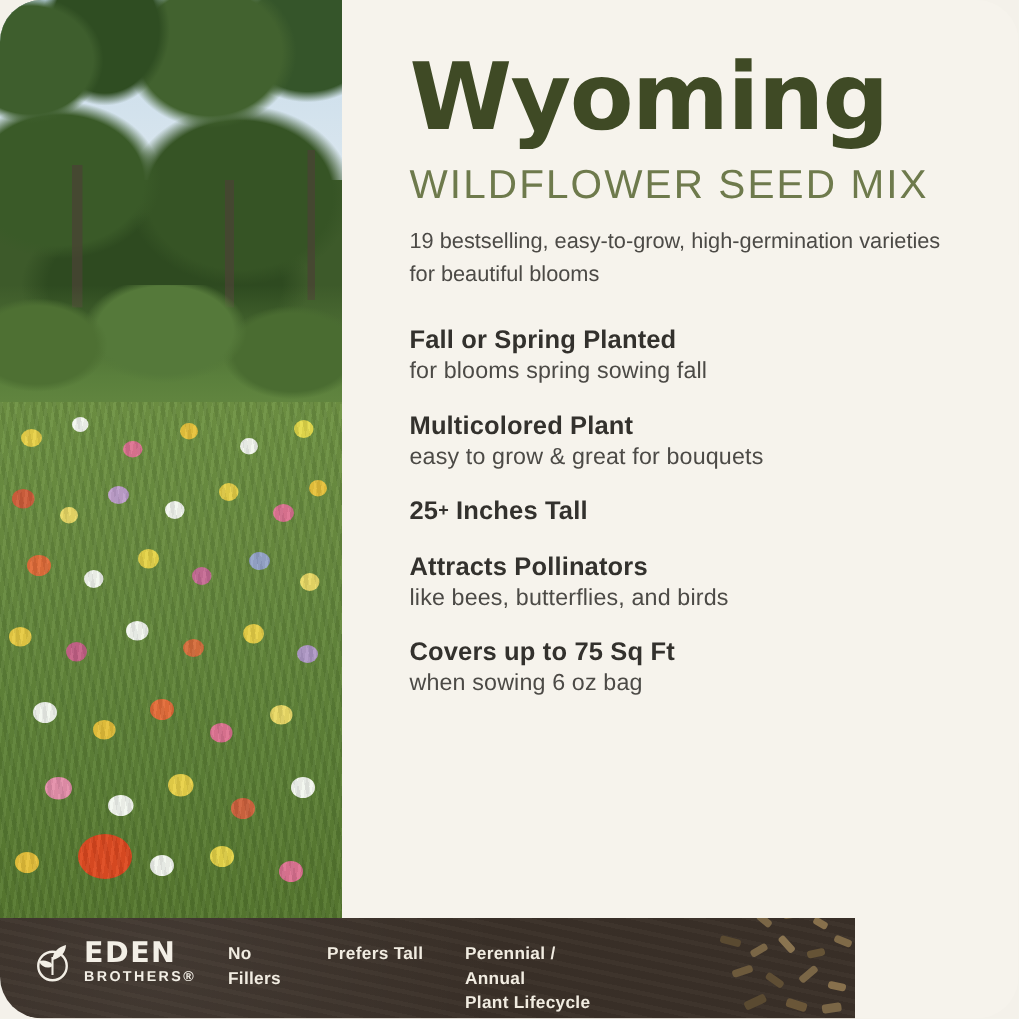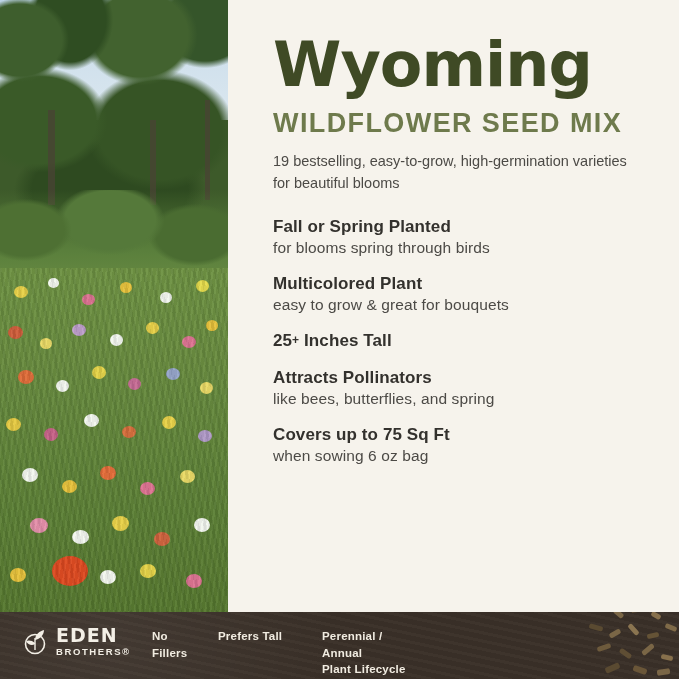--- a/index.html
+++ b/index.html
@@ -7,20 +7,21 @@
     width: 679px; height: 679px;
     font-family: "Liberation Sans", sans-serif;
     background: #f4f1ea;
     overflow: hidden;
   }
   .card {
     position: relative;
     width: 679px; height: 679px;
     background: #f6f3ec;
     overflow: hidden;
+    border-radius: 28px;
   }
 
   
   .photo {
     position: absolute;
     left: 0; top: 0;
     width: 228px; height: 612px;
     overflow: hidden;
     background: #3d5a2a;
   }
@@ -77,21 +78,21 @@
     font-family: "DejaVu Sans", sans-serif;
     font-size: 62px;
     font-weight: 700;
     letter-spacing: -1px;
     color: #3f4a25;
     line-height: 1;
     margin-bottom: 12px;
   }
   .subtitle {
     font-size: 27px;
-    font-weight: 700;
+    font-weight: 400;
     letter-spacing: 1.4px;
     color: #6e7a4c;
     margin-bottom: 12px;
   }
   .lede {
     font-size: 14.5px;
     line-height: 1.5;
     color: #4c4a46;
     margin-bottom: 22px;
     max-width: 360px;
@@ -108,21 +109,21 @@
     font-size: 15.5px;
     color: #4c4a46;
     letter-spacing: .1px;
   }
   .f-title .sup { font-size: 12px; vertical-align: 2px; }
 
   
   .bottom {
     position: absolute;
     left: 0; bottom: 0;
-    width: 679px; height: 67px;
+    width: 570px; height: 67px;
     background: #3a3028;
     overflow: hidden;
   }
   .bottom::before {
     content: "";
     position: absolute; left: 0; top: 0; width: 679px; height: 67px;
     background:
       radial-gradient(circle at 15% 40%, rgba(255,255,255,.05), rgba(0,0,0,0) 40%),
       repeating-linear-gradient(12deg, rgba(255,255,255,.02) 0 3px, rgba(0,0,0,.03) 3px 8px);
   }
@@ -161,21 +162,21 @@
     color: #f1ece1;
     font-size: 11.5px;
     font-weight: 700;
     line-height: 1.45;
     letter-spacing: .2px;
     padding-right: 18px;
   }
   .badge.b1 { width: 66px; }
   .badge.b2 { width: 108px; }
   .badge.b3 { width: 92px; }
-  .badge.b4 { width: 120px; margin-left: 12px; }
+  .badge.b4 { width: 120px; }
 </style>
 </head>
 <body>
 
 <div class="card">
 
   <div class="photo">
     <div class="sky"></div>
     <div class="tree-mass"></div>
     <div class="tree-trunk" style="left:48px; top:110px; width:7px; height:95px;"></div>
@@ -227,35 +228,35 @@
     </div>
   </div>
 
   <div class="panel">
     <div class="title">Wyoming</div>
     <div class="subtitle">WILDFLOWER SEED MIX</div>
     <div class="lede">19 bestselling, easy-to-grow, high-germination varieties for beautiful blooms</div>
 
     <div class="feature">
       <div class="f-title">Fall or Spring Planted</div>
-      <div class="f-sub">for blooms spring through birds</div>
+      <div class="f-sub">for blooms spring sowing fall</div>
     </div>
 
     <div class="feature">
       <div class="f-title">Multicolored Plant</div>
       <div class="f-sub">easy to grow &amp; great for bouquets</div>
     </div>
 
     <div class="feature">
       <div class="f-title"><span>25</span><span class="sup">+</span><span> Inches Tall</span></div>
     </div>
 
     <div class="feature">
       <div class="f-title">Attracts Pollinators</div>
-      <div class="f-sub">like bees, butterflies, and spring</div>
+      <div class="f-sub">like bees, butterflies, and birds</div>
     </div>
 
     <div class="feature">
       <div class="f-title">Covers up to 75 Sq Ft</div>
       <div class="f-sub">when sowing 6 oz bag</div>
     </div>
   </div>
 
   <div class="bottom">
 

